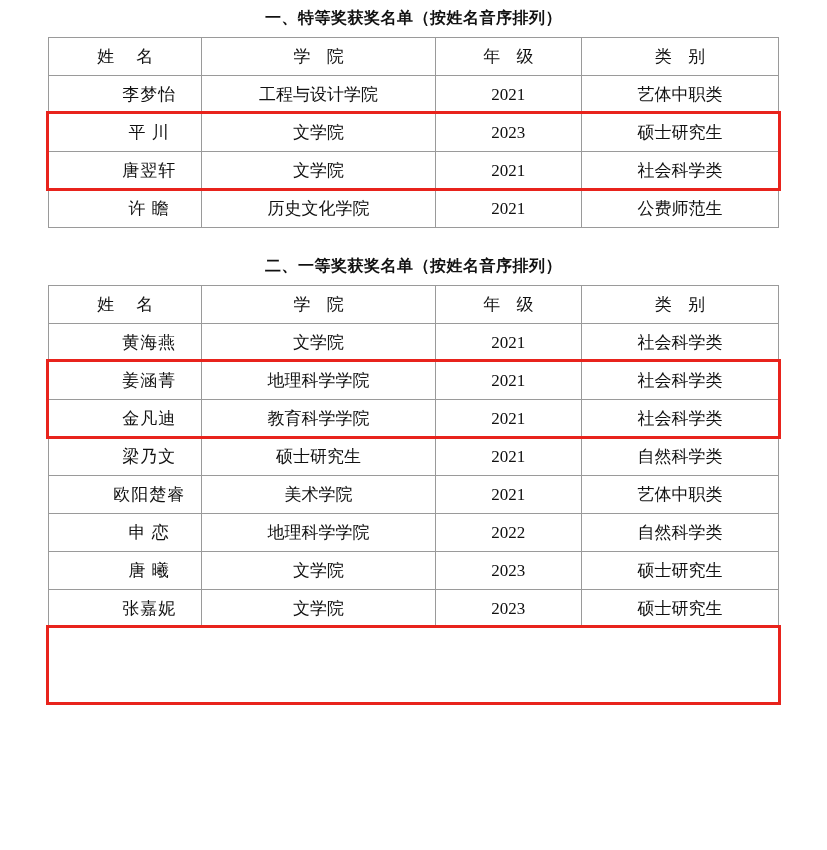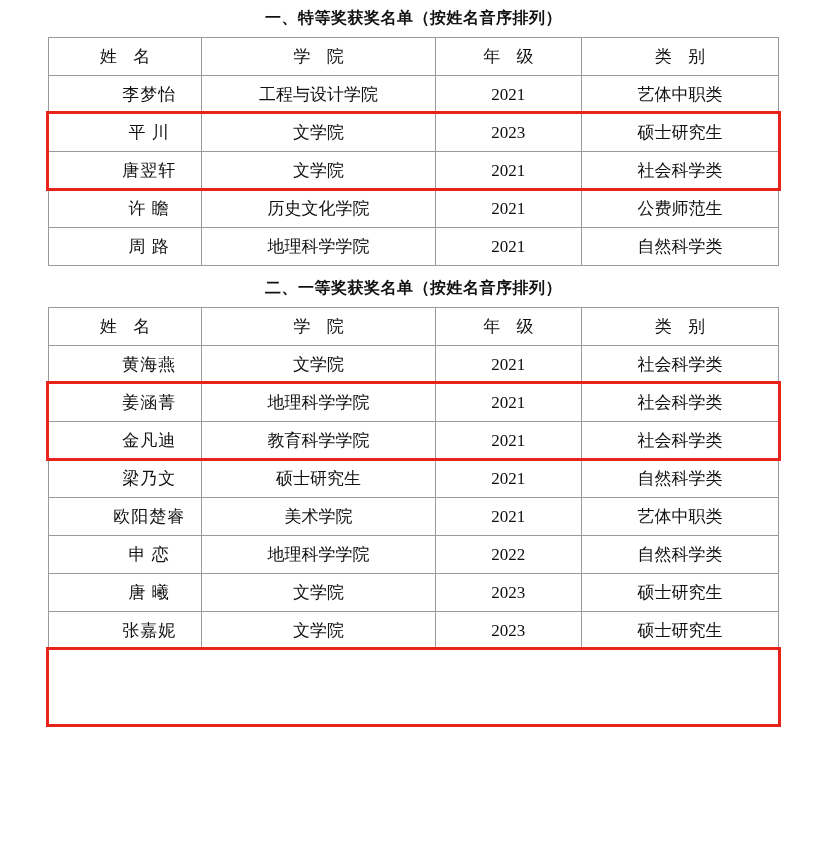--- a/index.html
+++ b/index.html
@@ -21,21 +21,21 @@
   }
   .section-title {
     text-align: center;
     font-size: 16px;
     font-weight: bold;
     letter-spacing: 0.5px;
     margin: 8px 0 8px 0;
     color: #111111;
   }
   .section-title.second {
-    margin-top: 12px;
+    margin-top: 28px;
   }
   table.award-table {
     border-collapse: collapse;
     width: 100%;
     table-layout: fixed;
   }
   table.award-table td {
     border: 1px solid #9a9a9a;
     height: 37px;
     text-align: center;
@@ -47,21 +47,21 @@
   }
   table.award-table td.header-cell {
     font-size: 17px;
     letter-spacing: 6px;
     text-indent: 6px;
   }
   table.award-table td.name {
     letter-spacing: 1px;
     padding-left: 48px;
   }
-  .col-name { width: 21%; }
+  .col-name { width: 21%; font-family: Liberation Mono, monospace; }
   .col-college { width: 32%; }
   .col-grade { width: 20%; }
   .col-type { width: 27%; }
 
   
   .table-wrap {
     position: relative;
   }
   .hl {
     position: absolute;
@@ -102,26 +102,20 @@
           <td class="name">唐翌轩</td>
           <td>文学院</td>
           <td>2021</td>
           <td>社会科学类</td>
         </tr>
         <tr>
           <td class="name">许  瞻</td>
           <td>历史文化学院</td>
           <td>2021</td>
           <td>公费师范生</td>
-        </tr>
-        <tr>
-          <td class="name">周  路</td>
-          <td>地理科学学院</td>
-          <td>2021</td>
-          <td>自然科学类</td>
         </tr>
       </tbody>
     </table>
     <div class="hl" style="left: -2px; top: 74px; height: 80px; width: calc(100% + 4px); border-color: rgb(232, 35, 28);"></div>
   </div>
 
   <div class="section-title second">二、一等奖获奖名单（按姓名音序排列）</div>
 
   <div class="table-wrap">
     <table class="award-table">

